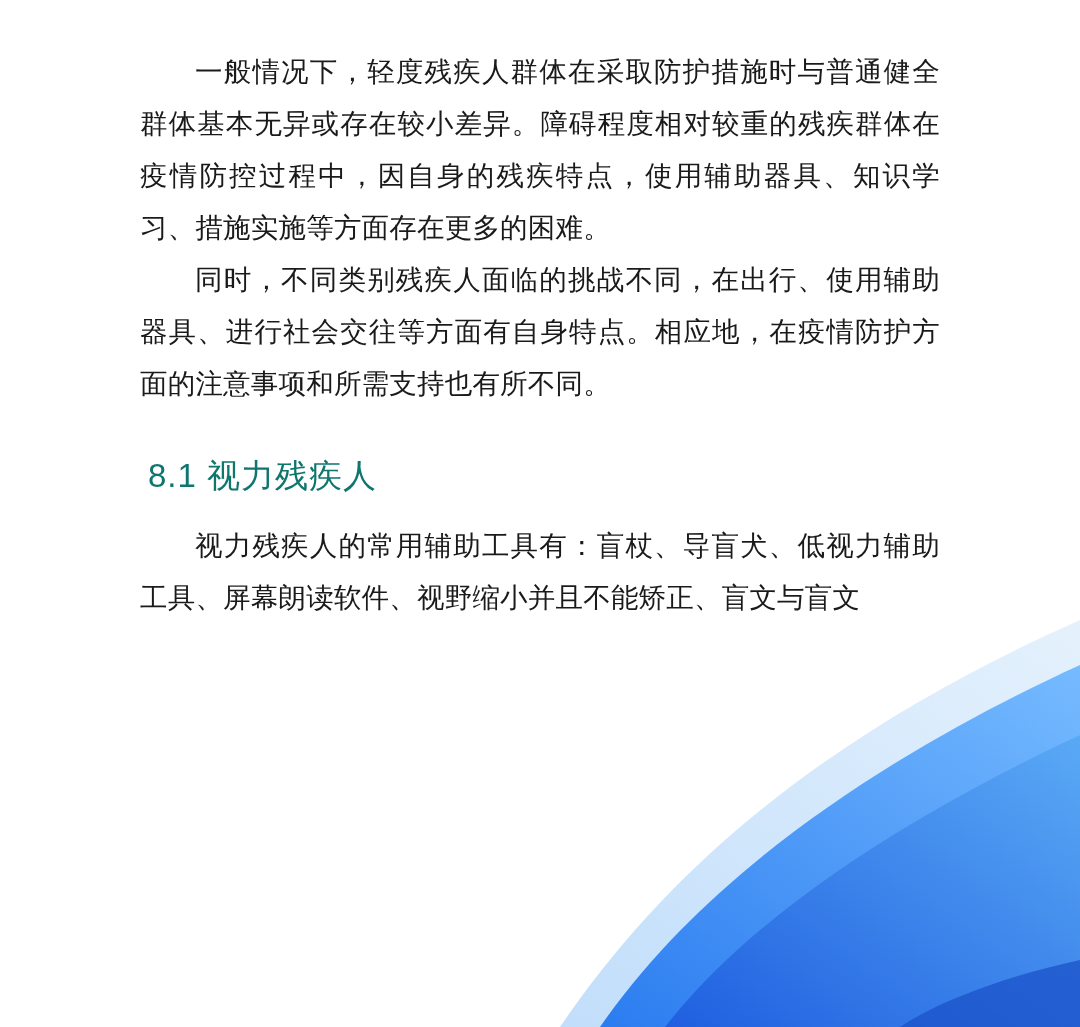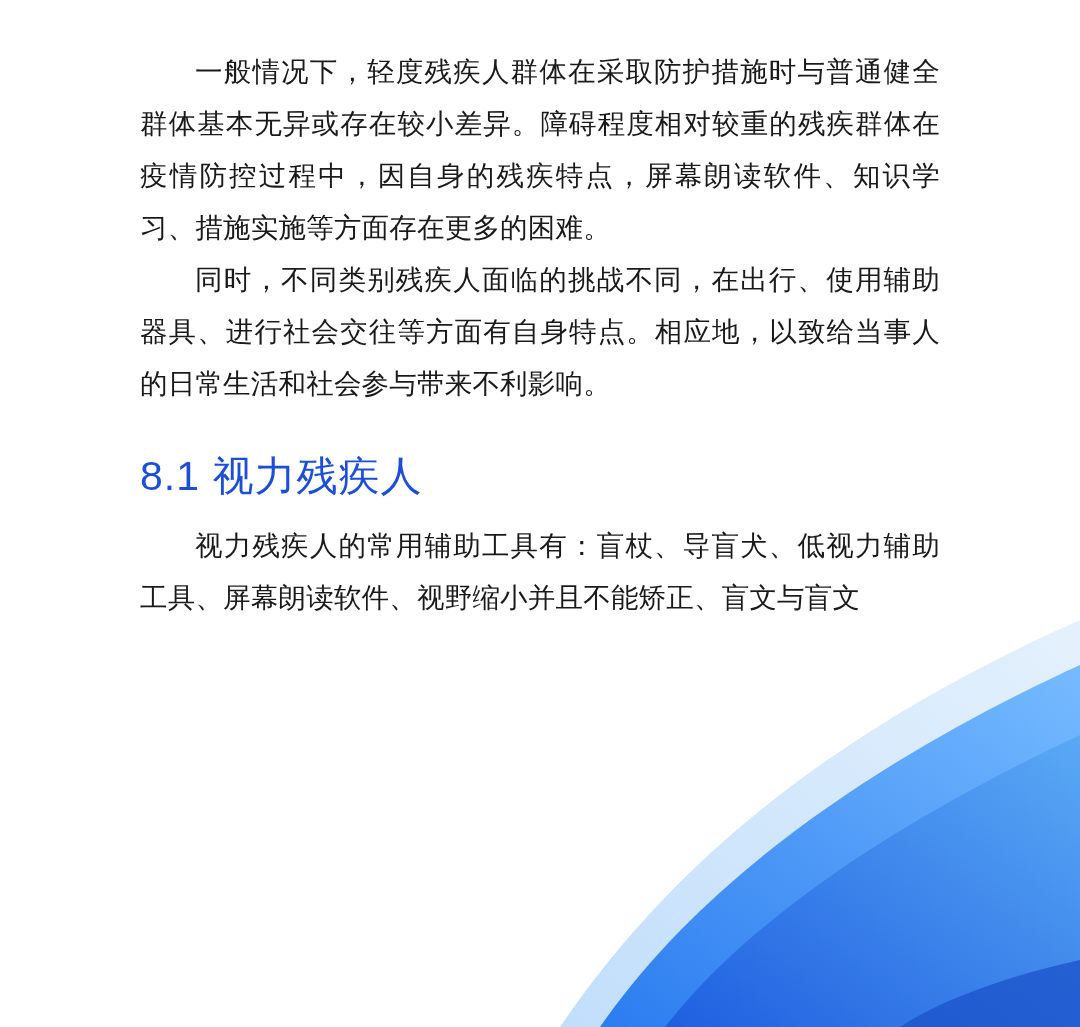--- a/index.html
+++ b/index.html
@@ -35,25 +35,25 @@
     text-align: justify;
     text-justify: inter-ideograph;
     text-indent: 2em;
     letter-spacing: 0.2px;
     font-family: "Liberation Serif", "DejaVu Serif", serif;
   }
   p.body-text + p.body-text {
     margin-top: 0;
   }
   h2.section-heading {
-    margin: 44px 0 22px 0;
-    font-size: 41px;
+    margin: 44px 0 22px 8px;
+    font-size: 33px;
     line-height: 44px;
     font-weight: normal;
-    color: #1d4ed8;
+    color: #0f766e;
     letter-spacing: 1px;
     font-family: "Liberation Sans", "DejaVu Sans", sans-serif;
     text-indent: 0;
   }
   .swoosh-wrap {
     position: absolute;
     left: 0;
     top: 0;
     width: 1080px;
     height: 1027px;
@@ -87,21 +87,21 @@
       </defs>
       <path d="M1080,620 C900,700 700,820 560,1027 L1080,1027 Z" fill="url(#g3)" opacity="0.55"></path>
       <path d="M1080,665 C905,745 712,865 600,1027 L1080,1027 Z" fill="url(#g2)"></path>
       <path d="M1080,735 C930,805 760,905 665,1027 L1080,1027 Z" fill="url(#g1)"></path>
       <path d="M1080,960 C1010,975 940,1000 900,1027 L1080,1027 Z" fill="#1b51c9" opacity="0.75"></path>
       <path d="M0,1010 C120,1000 260,1005 380,1027 L0,1027 Z" fill="#ffffff" opacity="0"></path>
     </svg>
   </div>
 
   <div class="content">
-    <p class="body-text">一般情况下，轻度残疾人群体在采取防护措施时与普通健全群体基本无异或存在较小差异。障碍程度相对较重的残疾群体在疫情防控过程中，因自身的残疾特点，屏幕朗读软件、知识学习、措施实施等方面存在更多的困难。</p>
-    <p class="body-text">同时，不同类别残疾人面临的挑战不同，在出行、使用辅助器具、进行社会交往等方面有自身特点。相应地，以致给当事人的日常生活和社会参与带来不利影响。</p>
+    <p class="body-text">一般情况下，轻度残疾人群体在采取防护措施时与普通健全群体基本无异或存在较小差异。障碍程度相对较重的残疾群体在疫情防控过程中，因自身的残疾特点，使用辅助器具、知识学习、措施实施等方面存在更多的困难。</p>
+    <p class="body-text">同时，不同类别残疾人面临的挑战不同，在出行、使用辅助器具、进行社会交往等方面有自身特点。相应地，在疫情防护方面的注意事项和所需支持也有所不同。</p>
 
     <h2 class="section-heading">8.1 视力残疾人</h2>
 
     <p class="body-text">视力残疾人的常用辅助工具有：盲杖、导盲犬、低视力辅助工具、屏幕朗读软件、视野缩小并且不能矫正、盲文与盲文</p>
   </div>
 
 </div>
 
 </body></html>

